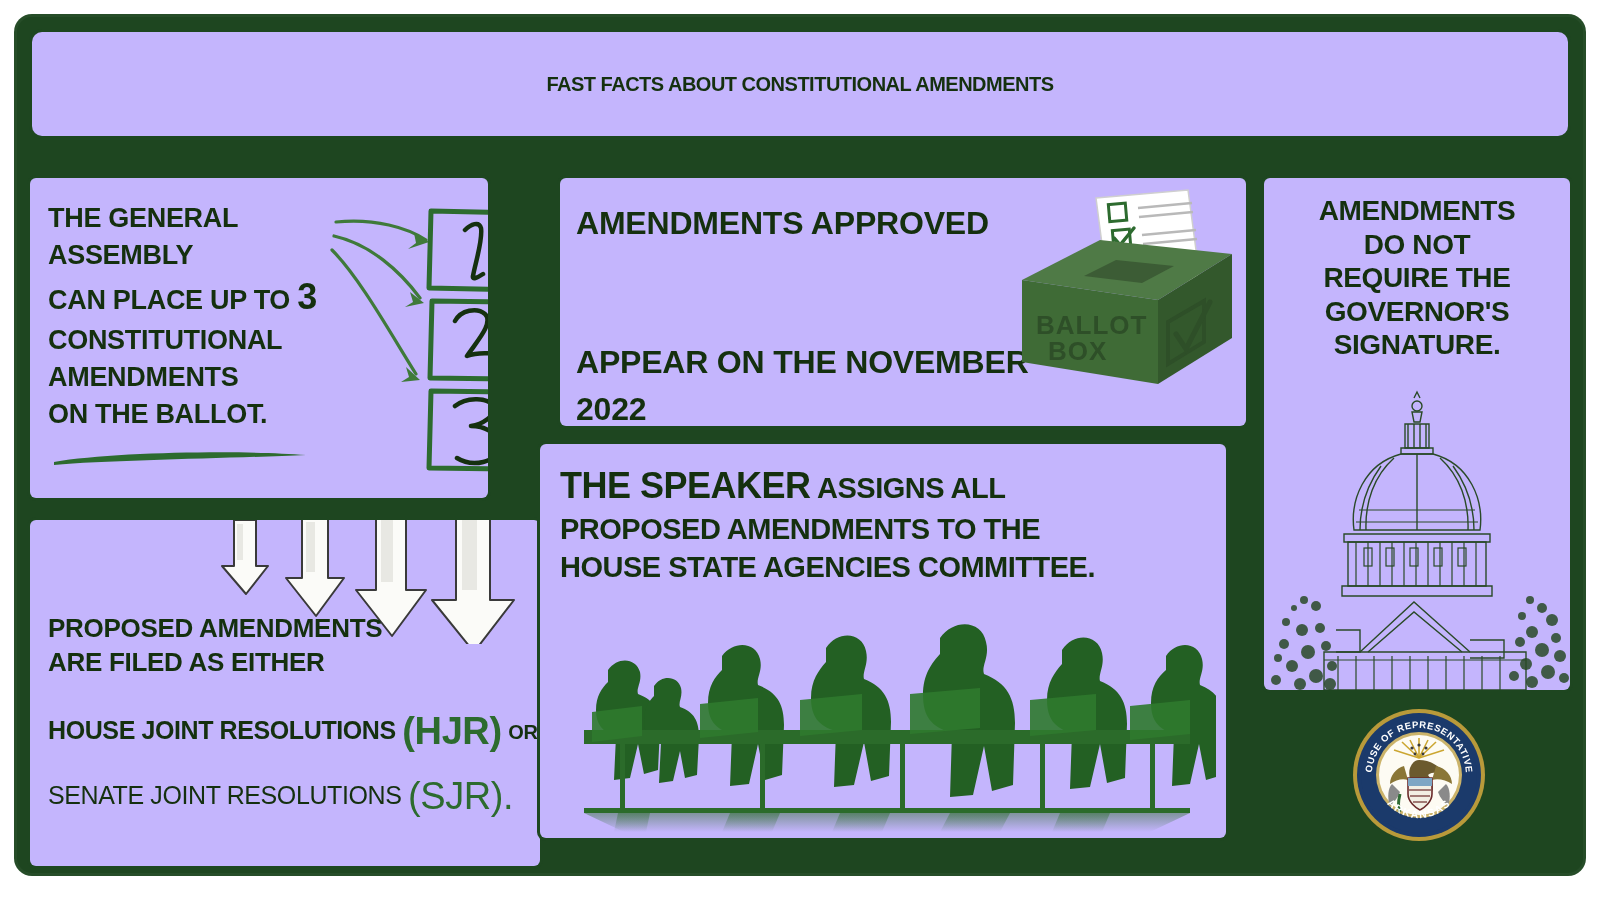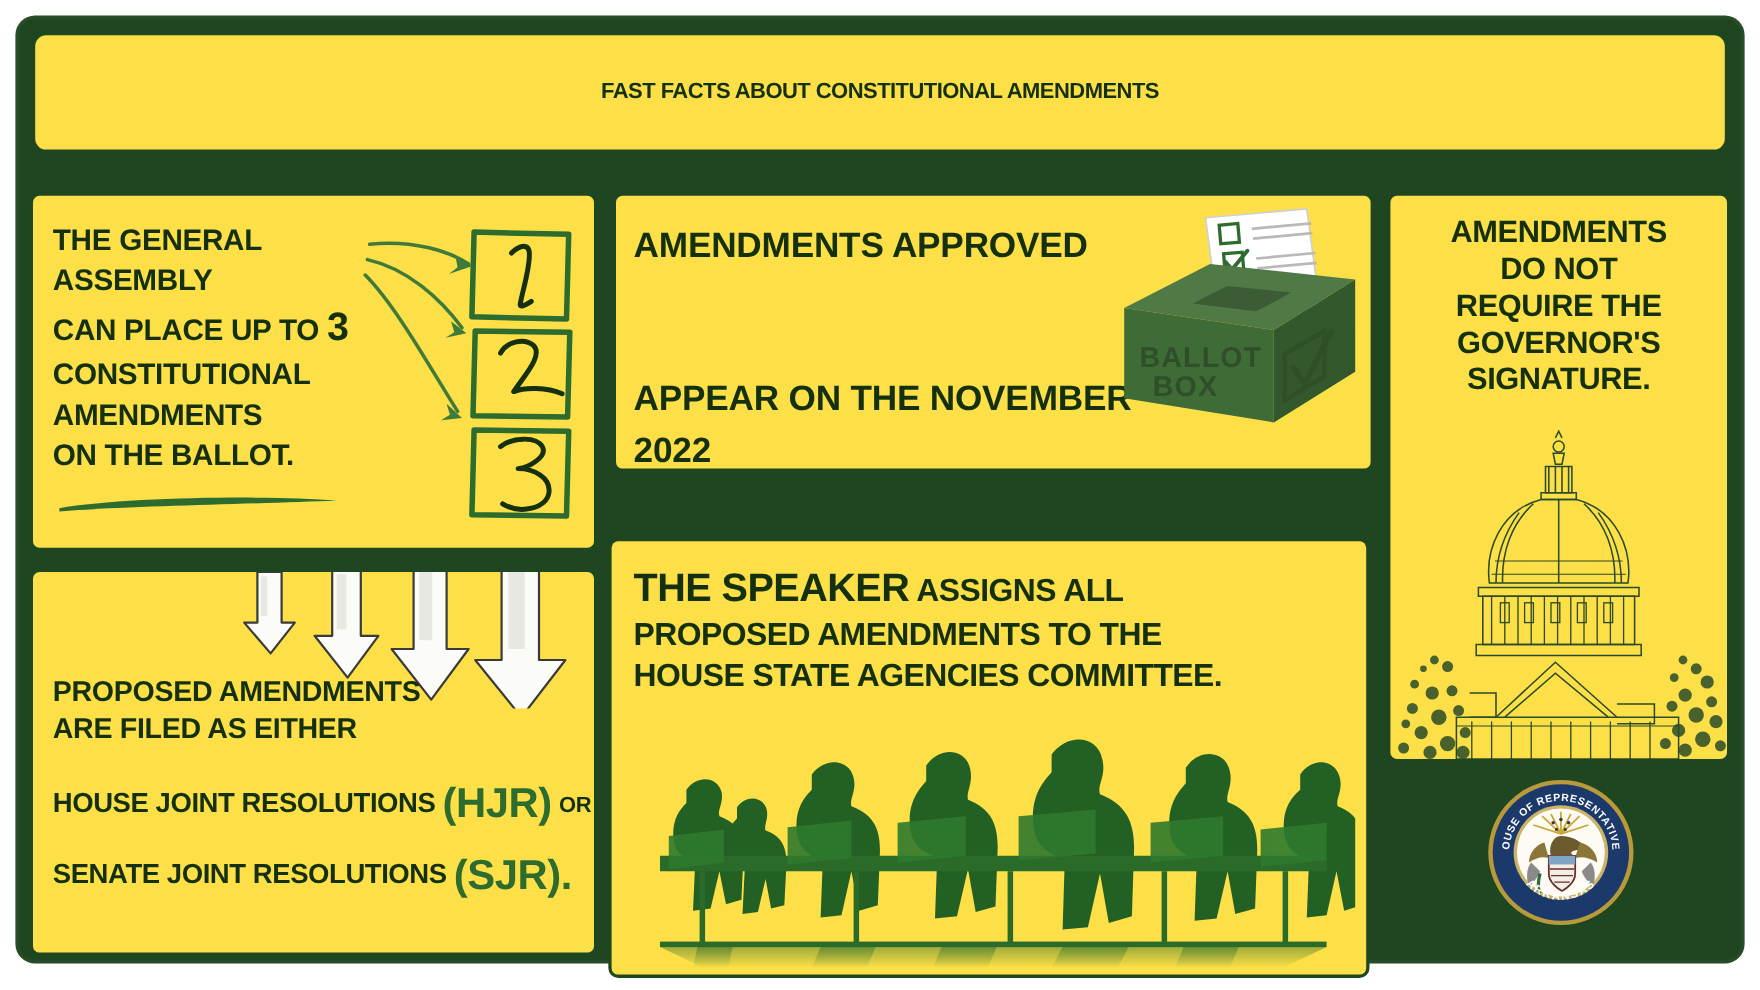--- a/index.html
+++ b/index.html
@@ -9,68 +9,68 @@
   #root{position:relative;width:1600px;height:900px;background:#ffffff;}
 
   
   .frame{position:absolute;left:14px;top:14px;width:1572px;height:862px;
          background:#1e4620;border-radius:18px;}
   .frame-inner-shade{position:absolute;left:0;top:0;right:0;bottom:0;
          border-radius:18px;
          box-shadow:inset 0 0 0 3px rgba(255,255,255,0.04);}
 
   
-  .card{position:absolute;background:#fde047;border-radius:6px;overflow:hidden;
+  .card{position:absolute;background:#c4b5fd;border-radius:6px;overflow:hidden;
         box-shadow:0 0 0 3px #1e4620;}
 
   
   .title-card{left:32px;top:32px;width:1536px;height:104px;border-radius:10px;}
   .title-text{position:absolute;left:0;right:0;top:50%;transform:translateY(-50%);
         text-align:center;color:#15300f;
         font-family:"Liberation Sans Narrow","Liberation Sans",sans-serif;
         font-weight:bold;font-size:61px;letter-spacing:-0.5px;
         transform-origin:center;white-space:nowrap;
         -webkit-transform:translateY(-50%) scaleX(0.93);
         transform:translateY(-50%) scaleX(0.93);}
 
   
-  .p1{left:30px;top:178px;width:510px;height:320px;}
+  .p1{left:30px;top:178px;width:434px;height:320px;padding-left:24px;}
   .p1 .body{position:absolute;left:18px;top:22px;width:300px;
         color:#15300f;font-weight:bold;font-size:27px;line-height:1.36;
         letter-spacing:-0.3px;}
   .p1 .big3{font-size:36px;}
   .underline-swoosh{position:absolute;left:22px;top:272px;width:256px;height:16px;}
 
   .boxes{position:absolute;left:395px;top:28px;width:100px;height:272px;}
   .arrows1{position:absolute;left:300px;top:38px;width:110px;height:205px;}
 
   
   .p2{left:30px;top:520px;width:510px;height:346px;}
   .arrows-down{position:absolute;left:180px;top:-16px;width:330px;height:140px;}
   .p2 .line-a{position:absolute;left:18px;top:92px;width:470px;
         color:#15300f;font-weight:bold;font-size:26px;line-height:1.3;
         letter-spacing:-0.3px;}
   .p2 .line-b{position:absolute;left:18px;top:190px;width:480px;
         color:#15300f;font-weight:bold;font-size:25px;letter-spacing:-0.4px;
         white-space:nowrap;}
   .p2 .line-c{position:absolute;left:18px;top:255px;width:480px;
-        color:#15300f;font-weight:bold;font-size:25px;letter-spacing:-0.4px;
+        color:#15300f;font-weight:normal;font-size:25px;letter-spacing:-0.4px;
         white-space:nowrap;}
   .abbr{color:#2d6b2f;font-size:38px;vertical-align:-5px;}
   .small-or{font-size:20px;}
 
   
   .p3{left:560px;top:178px;width:686px;height:248px;}
   .p3 .body{position:absolute;left:16px;top:22px;width:460px;
         color:#15300f;font-weight:bold;font-size:32px;line-height:1.45;
         letter-spacing:-0.2px;}
   .ballot{position:absolute;left:432px;top:6px;width:250px;height:225px;}
 
   
-  .p4{left:556px;top:444px;width:686px;height:394px;margin-top:48px;}
+  .p4{left:540px;top:444px;width:686px;height:394px;}
   .p4 .body{position:absolute;left:20px;top:18px;width:650px;
         color:#15300f;font-weight:bold;font-size:29px;line-height:1.32;
         letter-spacing:-0.5px;}
   .p4 .speaker{font-size:36px;}
   .committee{position:absolute;left:10px;top:150px;width:666px;height:238px;}
 
   
   .p5{left:1264px;top:178px;width:306px;height:512px;}
   .p5 .body{position:absolute;left:8px;top:16px;width:290px;text-align:center;
         color:#15300f;font-weight:bold;font-size:28px;line-height:1.2;

